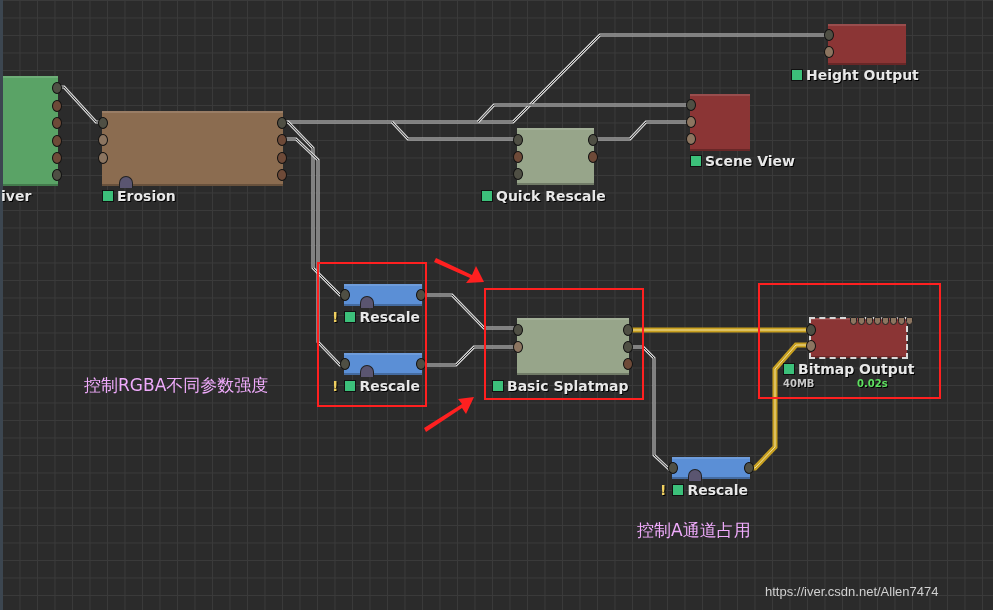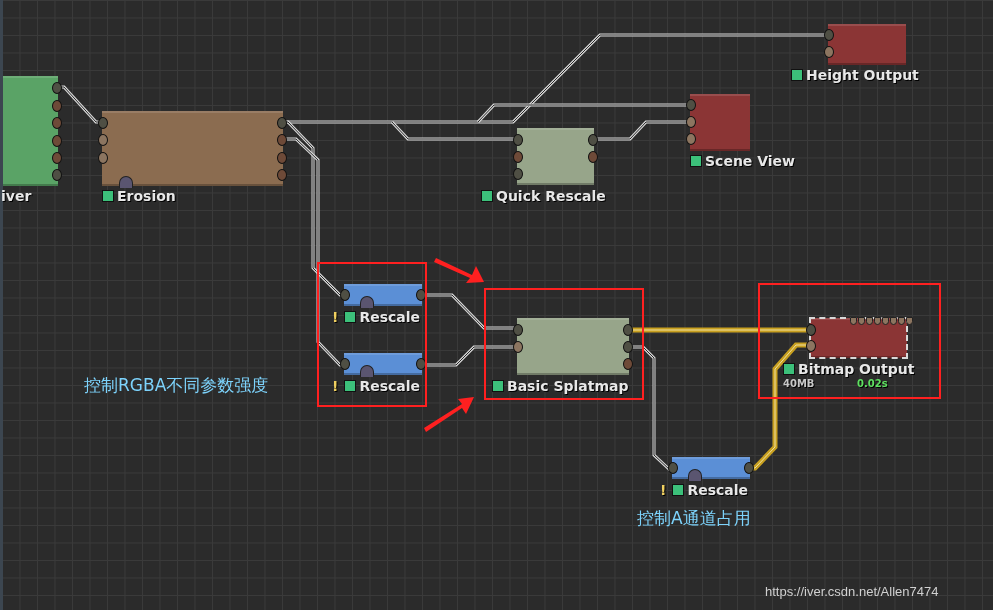--- a/index.html
+++ b/index.html
@@ -21,21 +21,21 @@
   .port.out { right:-4px; }
   .port.dark { background:#4f4f44; }
   .port.brown { background:#6e4a38; }
   .port.tan { background:#8c7560; }
   .port.purple { position:absolute; width:14px; height:12px; bottom:-2px; border-radius:7px 7px 0 0; background:#5a5570; border:1px solid #222; border-bottom:none; }
   .label { position:absolute; display:flex; align-items:center; gap:3px; color:#e8e8e8; font-weight:bold; font-size:14px; white-space:nowrap; text-shadow:1px 1px 0 #000; }
   .sq { display:inline-block; width:10px; height:10px; background:#3cc07a; border:1px solid #111; }
   .warn { color:#f0d060; font-weight:bold; margin-right:3px; }
   .small { position:absolute; font-size:10px; font-weight:bold; text-shadow:1px 1px 0 #000; }
   .redbox { position:absolute; border:2px solid #ff2020; box-sizing:border-box; }
-  .note { position:absolute; color:#7dd3fc; font-size:17px; white-space:nowrap;text-align:center; }
+  .note { position:absolute; color:#f0abfc; font-size:17px; white-space:nowrap;text-align:center; }
   .watermark { position:absolute; color:#d0d0d0; font-size:13px; font-family:"Liberation Sans", sans-serif; }
   .minis { position:absolute; top:-1px; left:40px; display:flex; gap:1px; }
   .mini { width:7px; height:8px; background:#8c7560; border:1px solid #222; border-radius:0 0 4px 4px; box-sizing:border-box; }
 </style>
 </head>
 <body>
 
 <div class="left-edge"></div>
 
 <svg class="wires" viewBox="0 0 993 610">
@@ -230,15 +230,15 @@
   <span class="warn">!</span>
   <span class="sq"></span>
   <span>Rescale</span>
 </div>
 
 <div class="redbox" style="left:317px;top:262px;width:110px;height:145px;"></div>
 <div class="redbox" style="left:484px;top:288px;width:160px;height:112px;"></div>
 <div class="redbox" style="left:758px;top:283px;width:183px;height:116px;"></div>
 
 <div class="note" style="left:84px;top:374px;">控制RGBA不同参数强度</div>
-<div class="note" style="left:637px;top:507px;">控制A通道占用</div>
+<div class="note" style="left:637px;top:519px;">控制A通道占用</div>
 
 <div class="watermark" style="left:765px;top:584px;">https://iver.csdn.net/Allen7474</div>
 
 </body></html>

